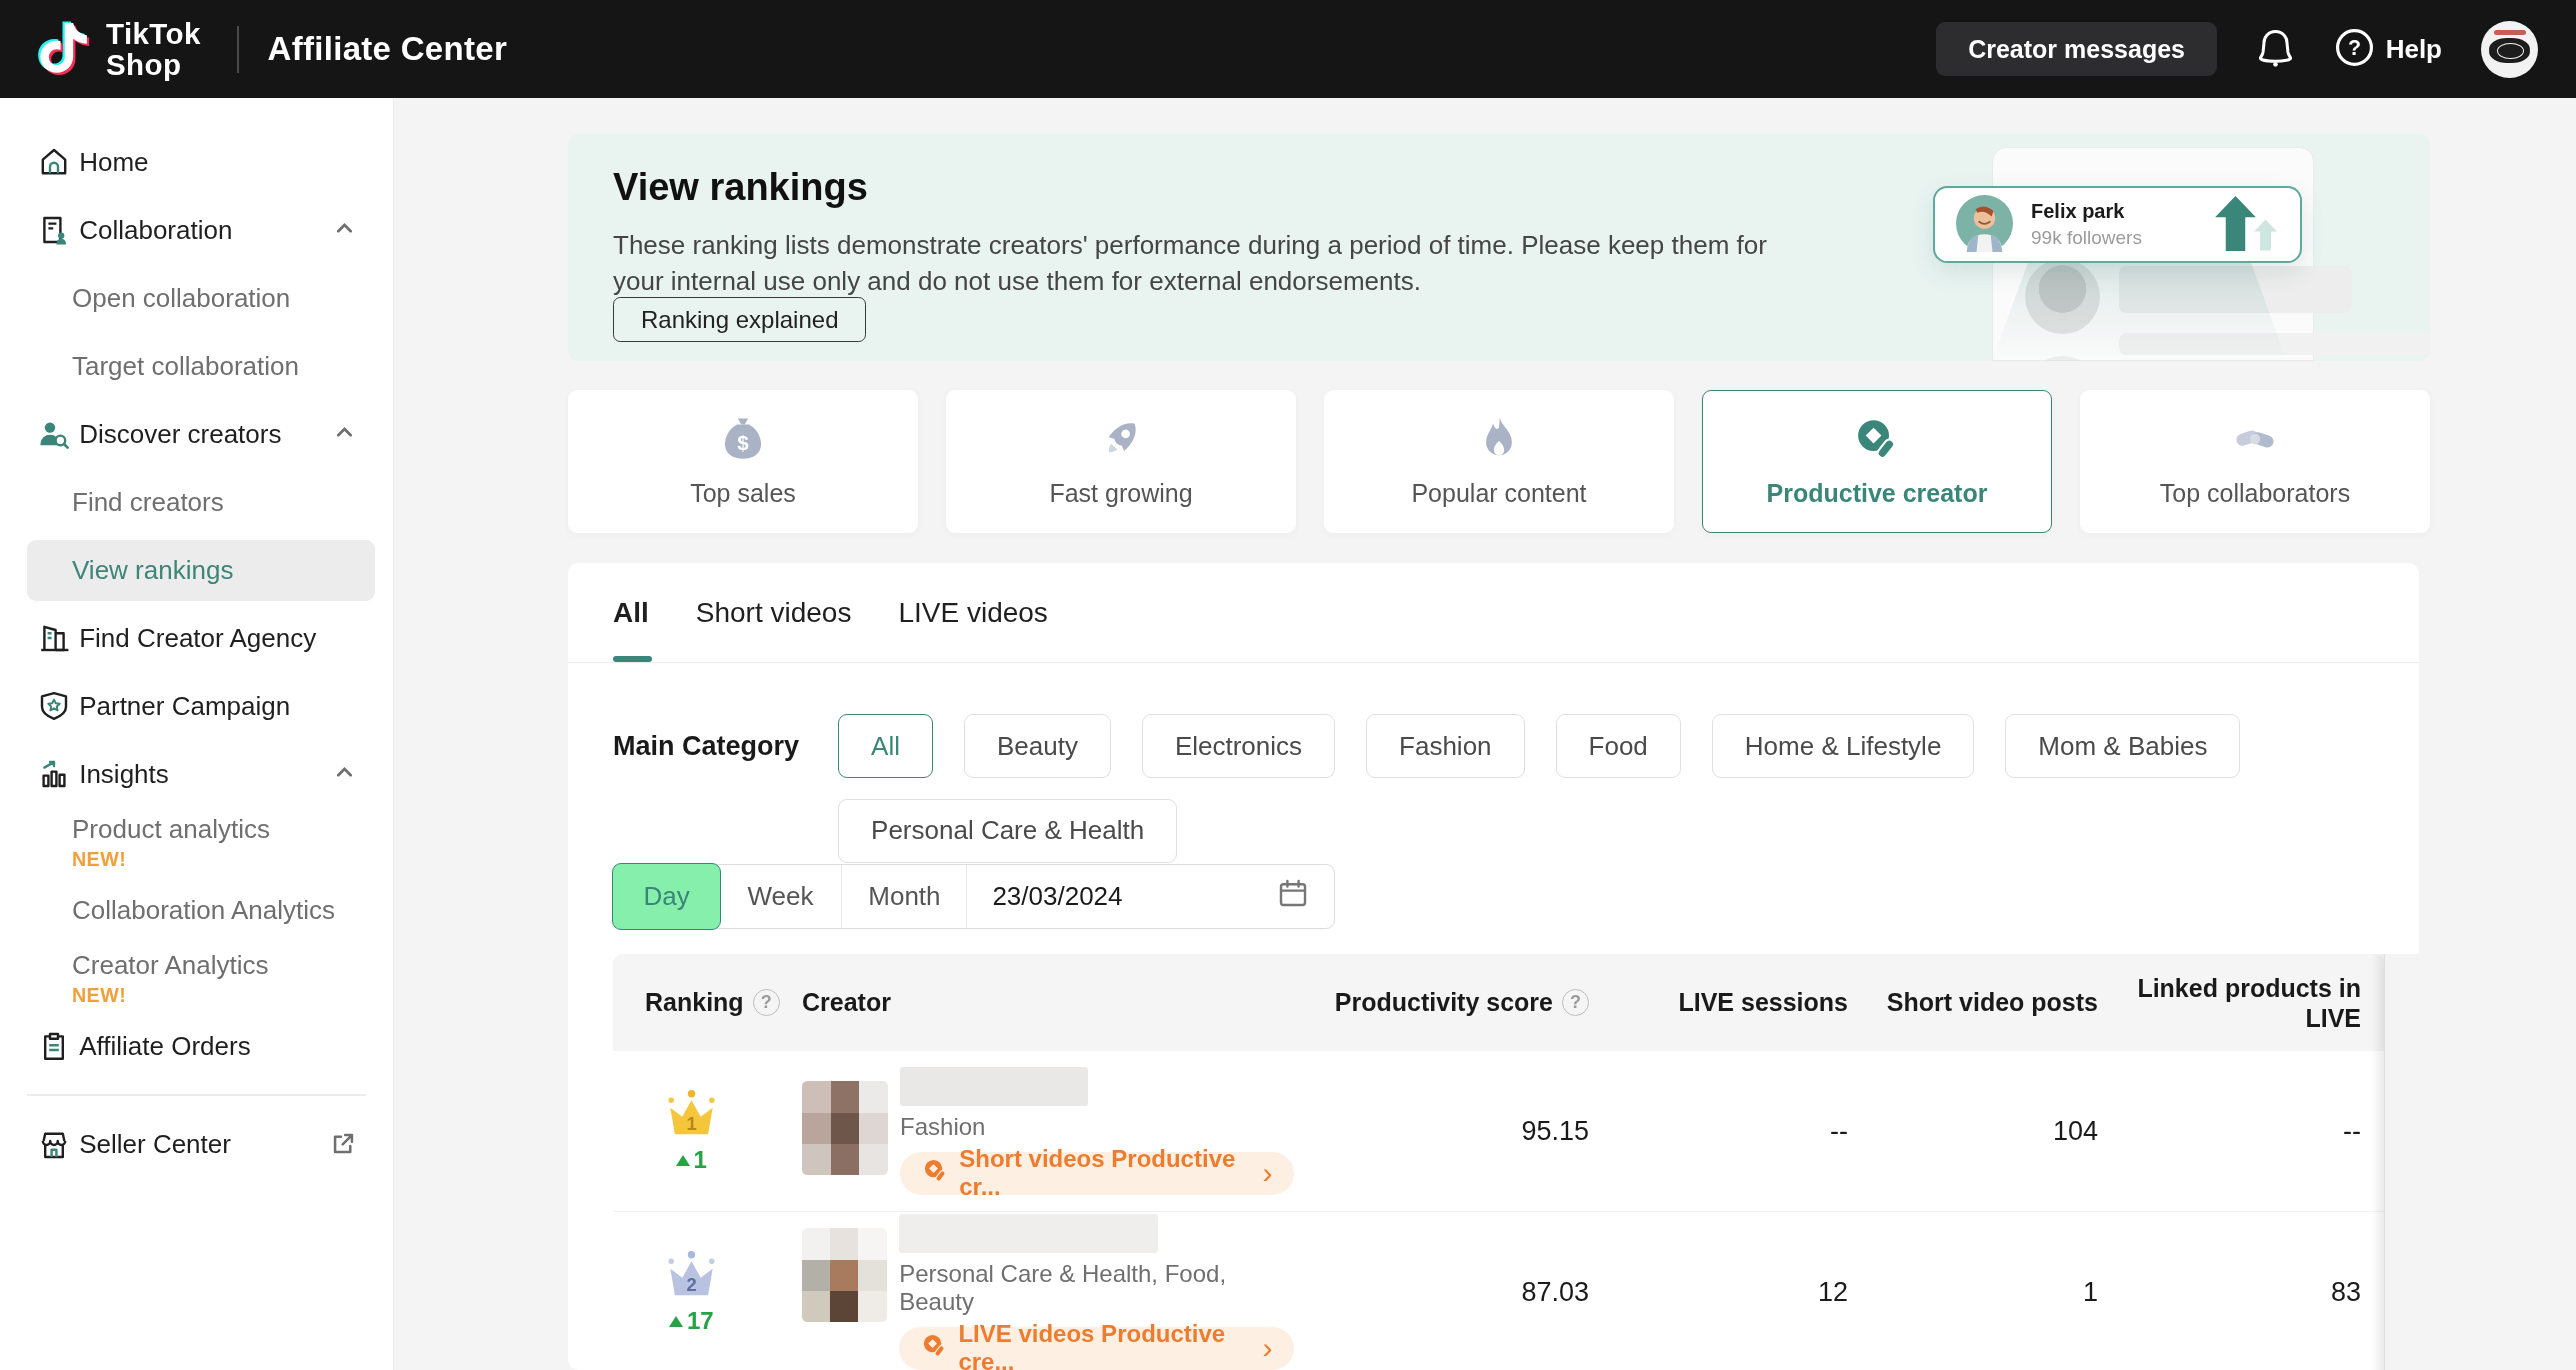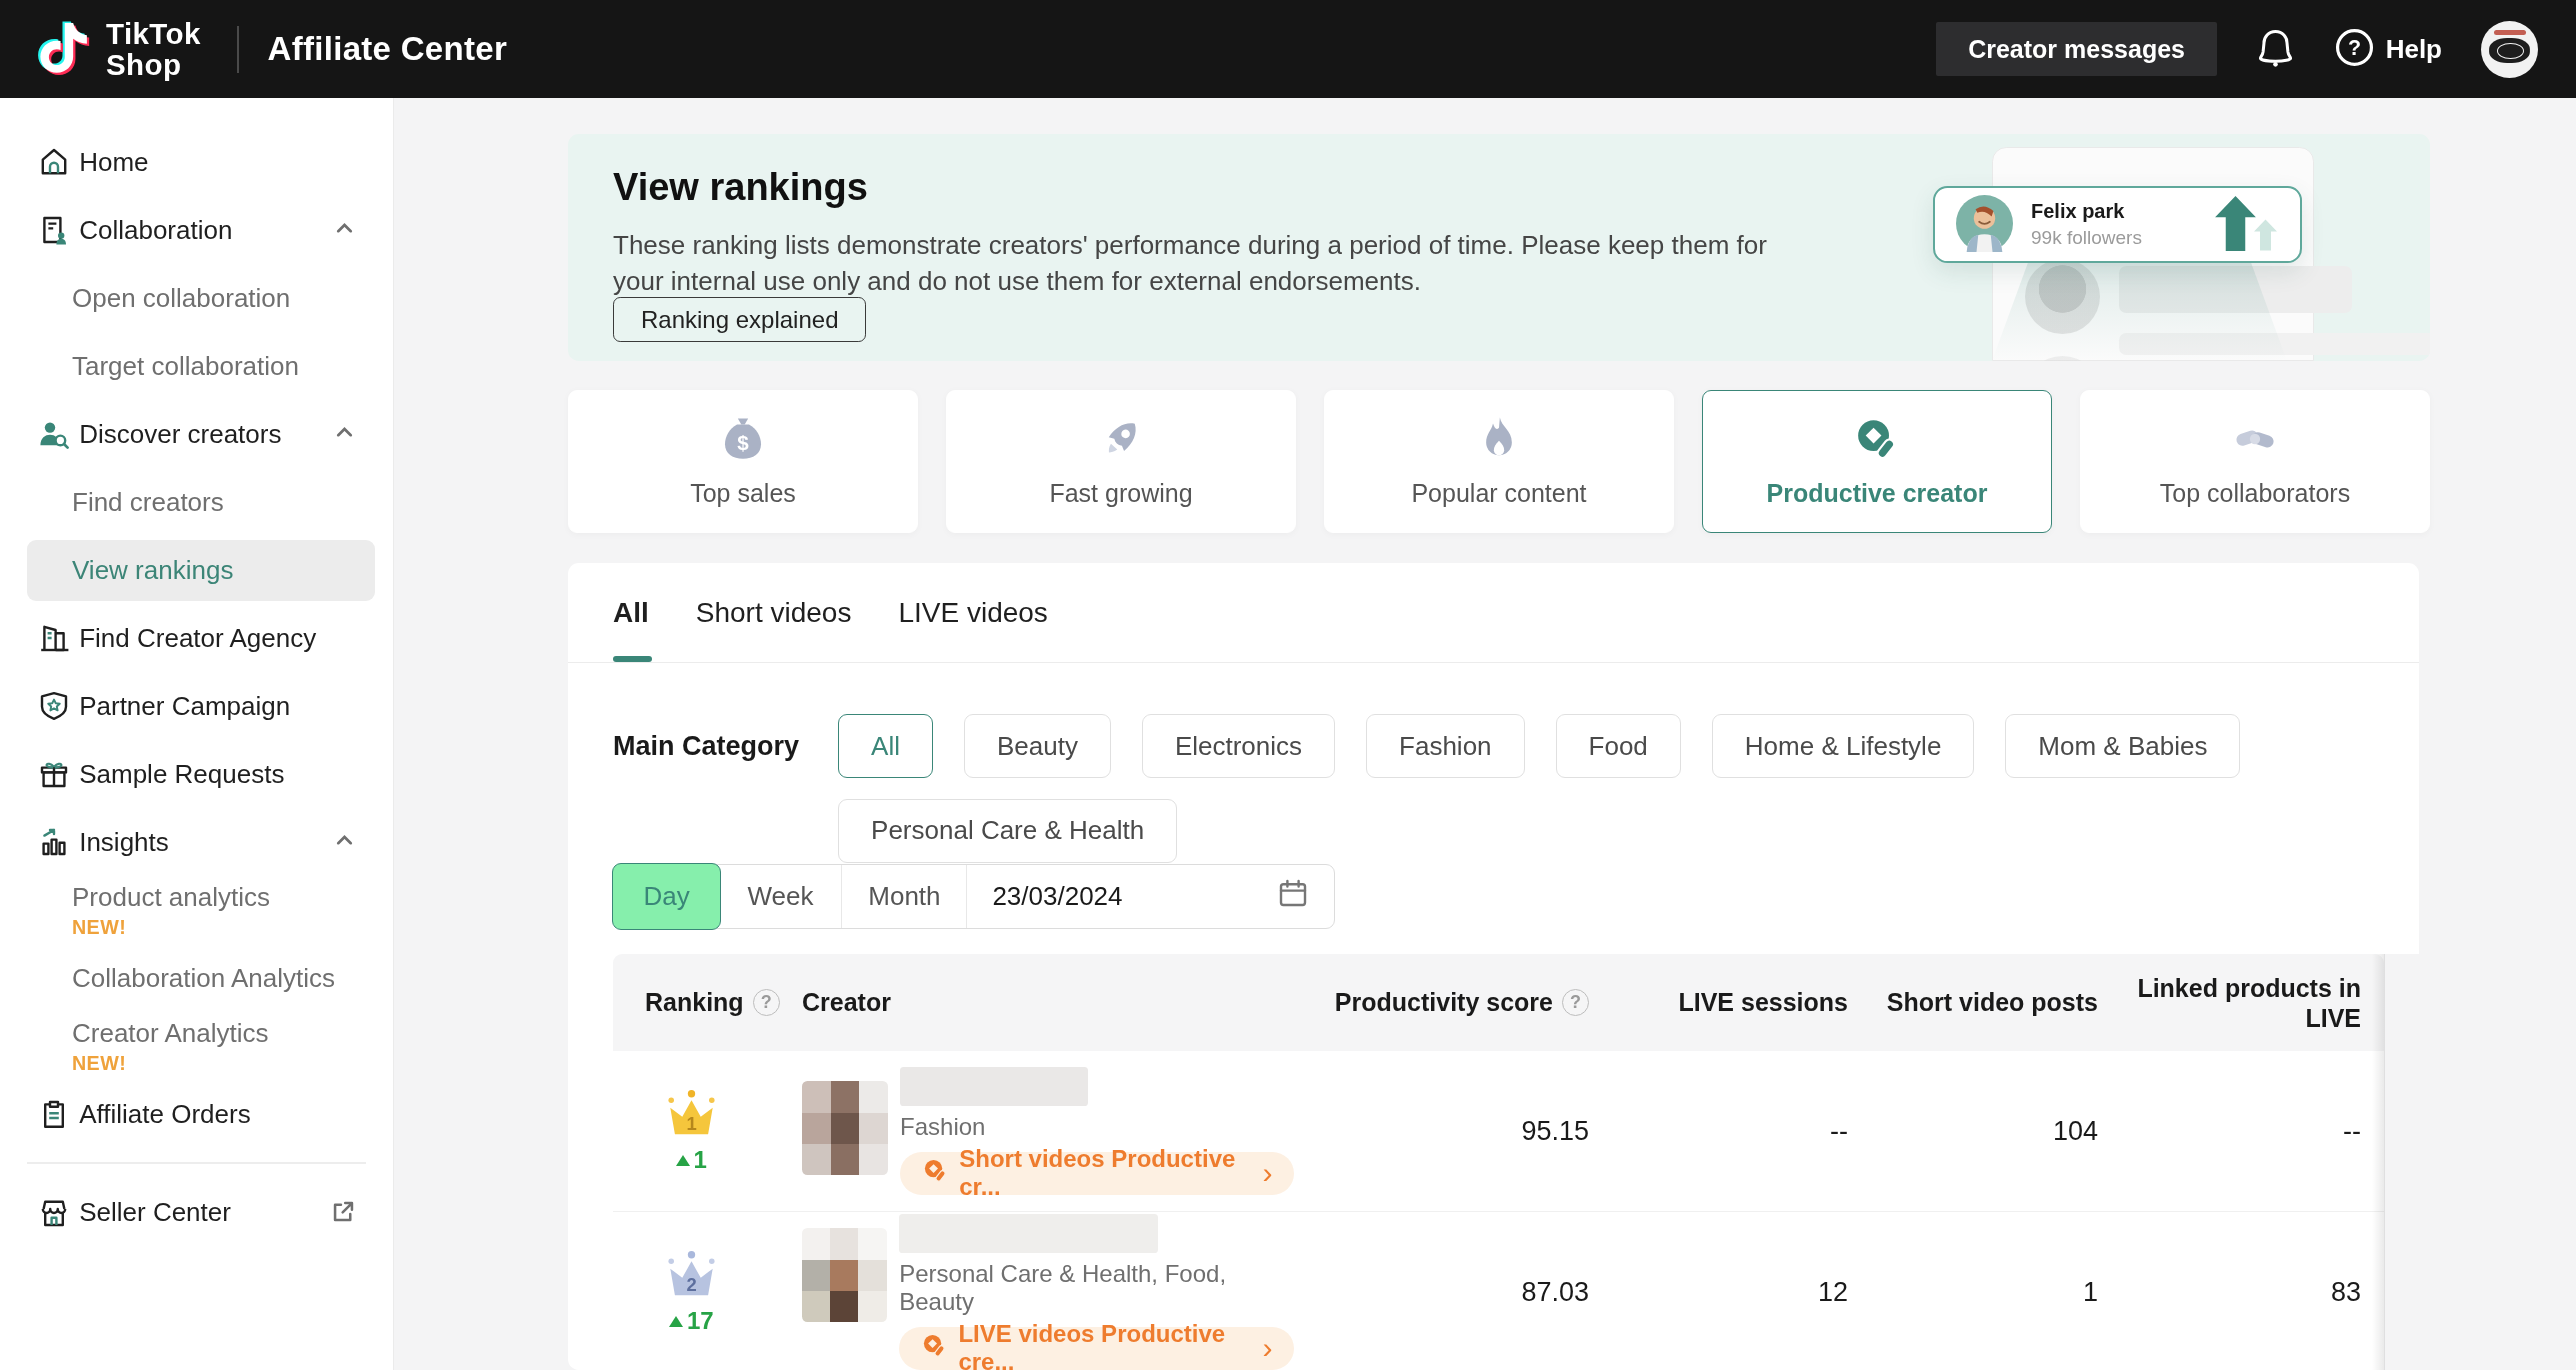--- a/index.html
+++ b/index.html
@@ -9,21 +9,21 @@
   
   .top-bar { position:absolute; top:0; left:0; width:2576px; height:98px; background:#151515;
              display:flex; align-items:center; justify-content:space-between; padding:0 38px; z-index:30; }
   .tb-left { display:flex; align-items:center; }
   .brand-logo { margin-right:16px; }
   .brand-text { color:#fff; font-weight:800; font-size:29.5px; line-height:31px; letter-spacing:0.4px; }
   .tb-divider { width:1.8px; height:47px; background:#4a4a4a; margin:0 29px 0 36px; }
   .app-title { color:#fff; font-size:33px; font-weight:700; letter-spacing:0.3px; }
   .tb-right { display:flex; align-items:center; gap:39px; }
   .creator-msg-btn { background:#2d2d2f; color:#fff; font-size:25px; font-weight:600; border:none;
-                     border-radius:2px; padding:0 32px; height:54px; cursor:pointer; font-family:inherit; }
+                     border-radius:9px; padding:0 32px; height:54px; cursor:pointer; font-family:inherit; }
   .icon-btn { background:none; border:none; cursor:pointer; display:flex; align-items:center; gap:10.7px; color:#fff; }
   .help-label { color:#fff; font-size:26px; font-weight:600; }
   .user-avatar { width:57px; height:57px; border-radius:50%; background:#f2f2f2; position:relative; overflow:hidden; cursor:pointer; border:none; }
   .user-avatar .blob { position:absolute; left:9px; top:18px; width:39px; height:23px; background:#1d1d1d; border-radius:44%;
                        box-shadow:0 0 0 0.9px #1d1d1d; }
   .user-avatar .blob:before { content:""; position:absolute; left:7.2px; top:4.5px; width:25px; height:14.3px; border:1.8px solid #f2f2f2; border-radius:50%; }
   .user-avatar .brandline { position:absolute; left:12.5px; top:9px; width:32px; height:5.4px; background:#b73a2a; border-radius:2.7px; opacity:.8; }
 
   
   .sidebar { position:absolute; top:98px; left:0; width:394px; bottom:0; background:#fff;
@@ -261,31 +261,20 @@
   <div class="side-item">
     <span class="ic">
       <svg width="32" height="32" viewBox="0 0 40 40" fill="none" stroke-width="3" stroke-linejoin="round">
         <path d="M20 4 L35 8 V21 c0 8-7 12-15 15 C12 33 5 29 5 21 V8 Z" stroke="#1f1f1f"></path>
         <path d="M20 12 l2.2 4.6 5 .6 -3.7 3.4 1 4.9 -4.5-2.5 -4.5 2.5 1-4.9 -3.7-3.4 5-.6 z" stroke="#3a8678" stroke-width="2.4"></path>
       </svg>
     </span>
     <span class="lbl">Partner Campaign</span>
   </div>
 
-  <div class="side-item">
-    <span class="ic">
-      <svg width="32" height="32" viewBox="0 0 40 40" fill="none" stroke-width="3" stroke-linejoin="round">
-        <path d="M7 18 h26 v17 H7 z" stroke="#1f1f1f"></path>
-        <path d="M5 12 h30 v6 H5 z" stroke="#1f1f1f"></path>
-        <path d="M20 12 v23" stroke="#1f1f1f"></path>
-        <path d="M20 11 c-9-9-15 1-1 1 M20 11 c9-9 15 1 1 1" stroke="#3a8678" stroke-width="2.6"></path>
-      </svg>
-    </span>
-    <span class="lbl">Sample Requests</span>
-  </div>
 
   <div class="side-item">
     <span class="ic">
       <svg width="32" height="32" viewBox="0 0 40 40" fill="none" stroke-width="3" stroke-linejoin="round">
         <path d="M7 22 h6 v13 h-6 z M17 17 h6 v18 h-6 z M27 21 h6 v14 h-6 z" stroke="#1f1f1f"></path>
         <path d="M8 12 L20 5 M20 5 h-5 M20 5 v5" stroke="#3a8678" stroke-linecap="round"></path>
       </svg>
     </span>
     <span class="lbl">Insights</span>
     <span class="chev">

